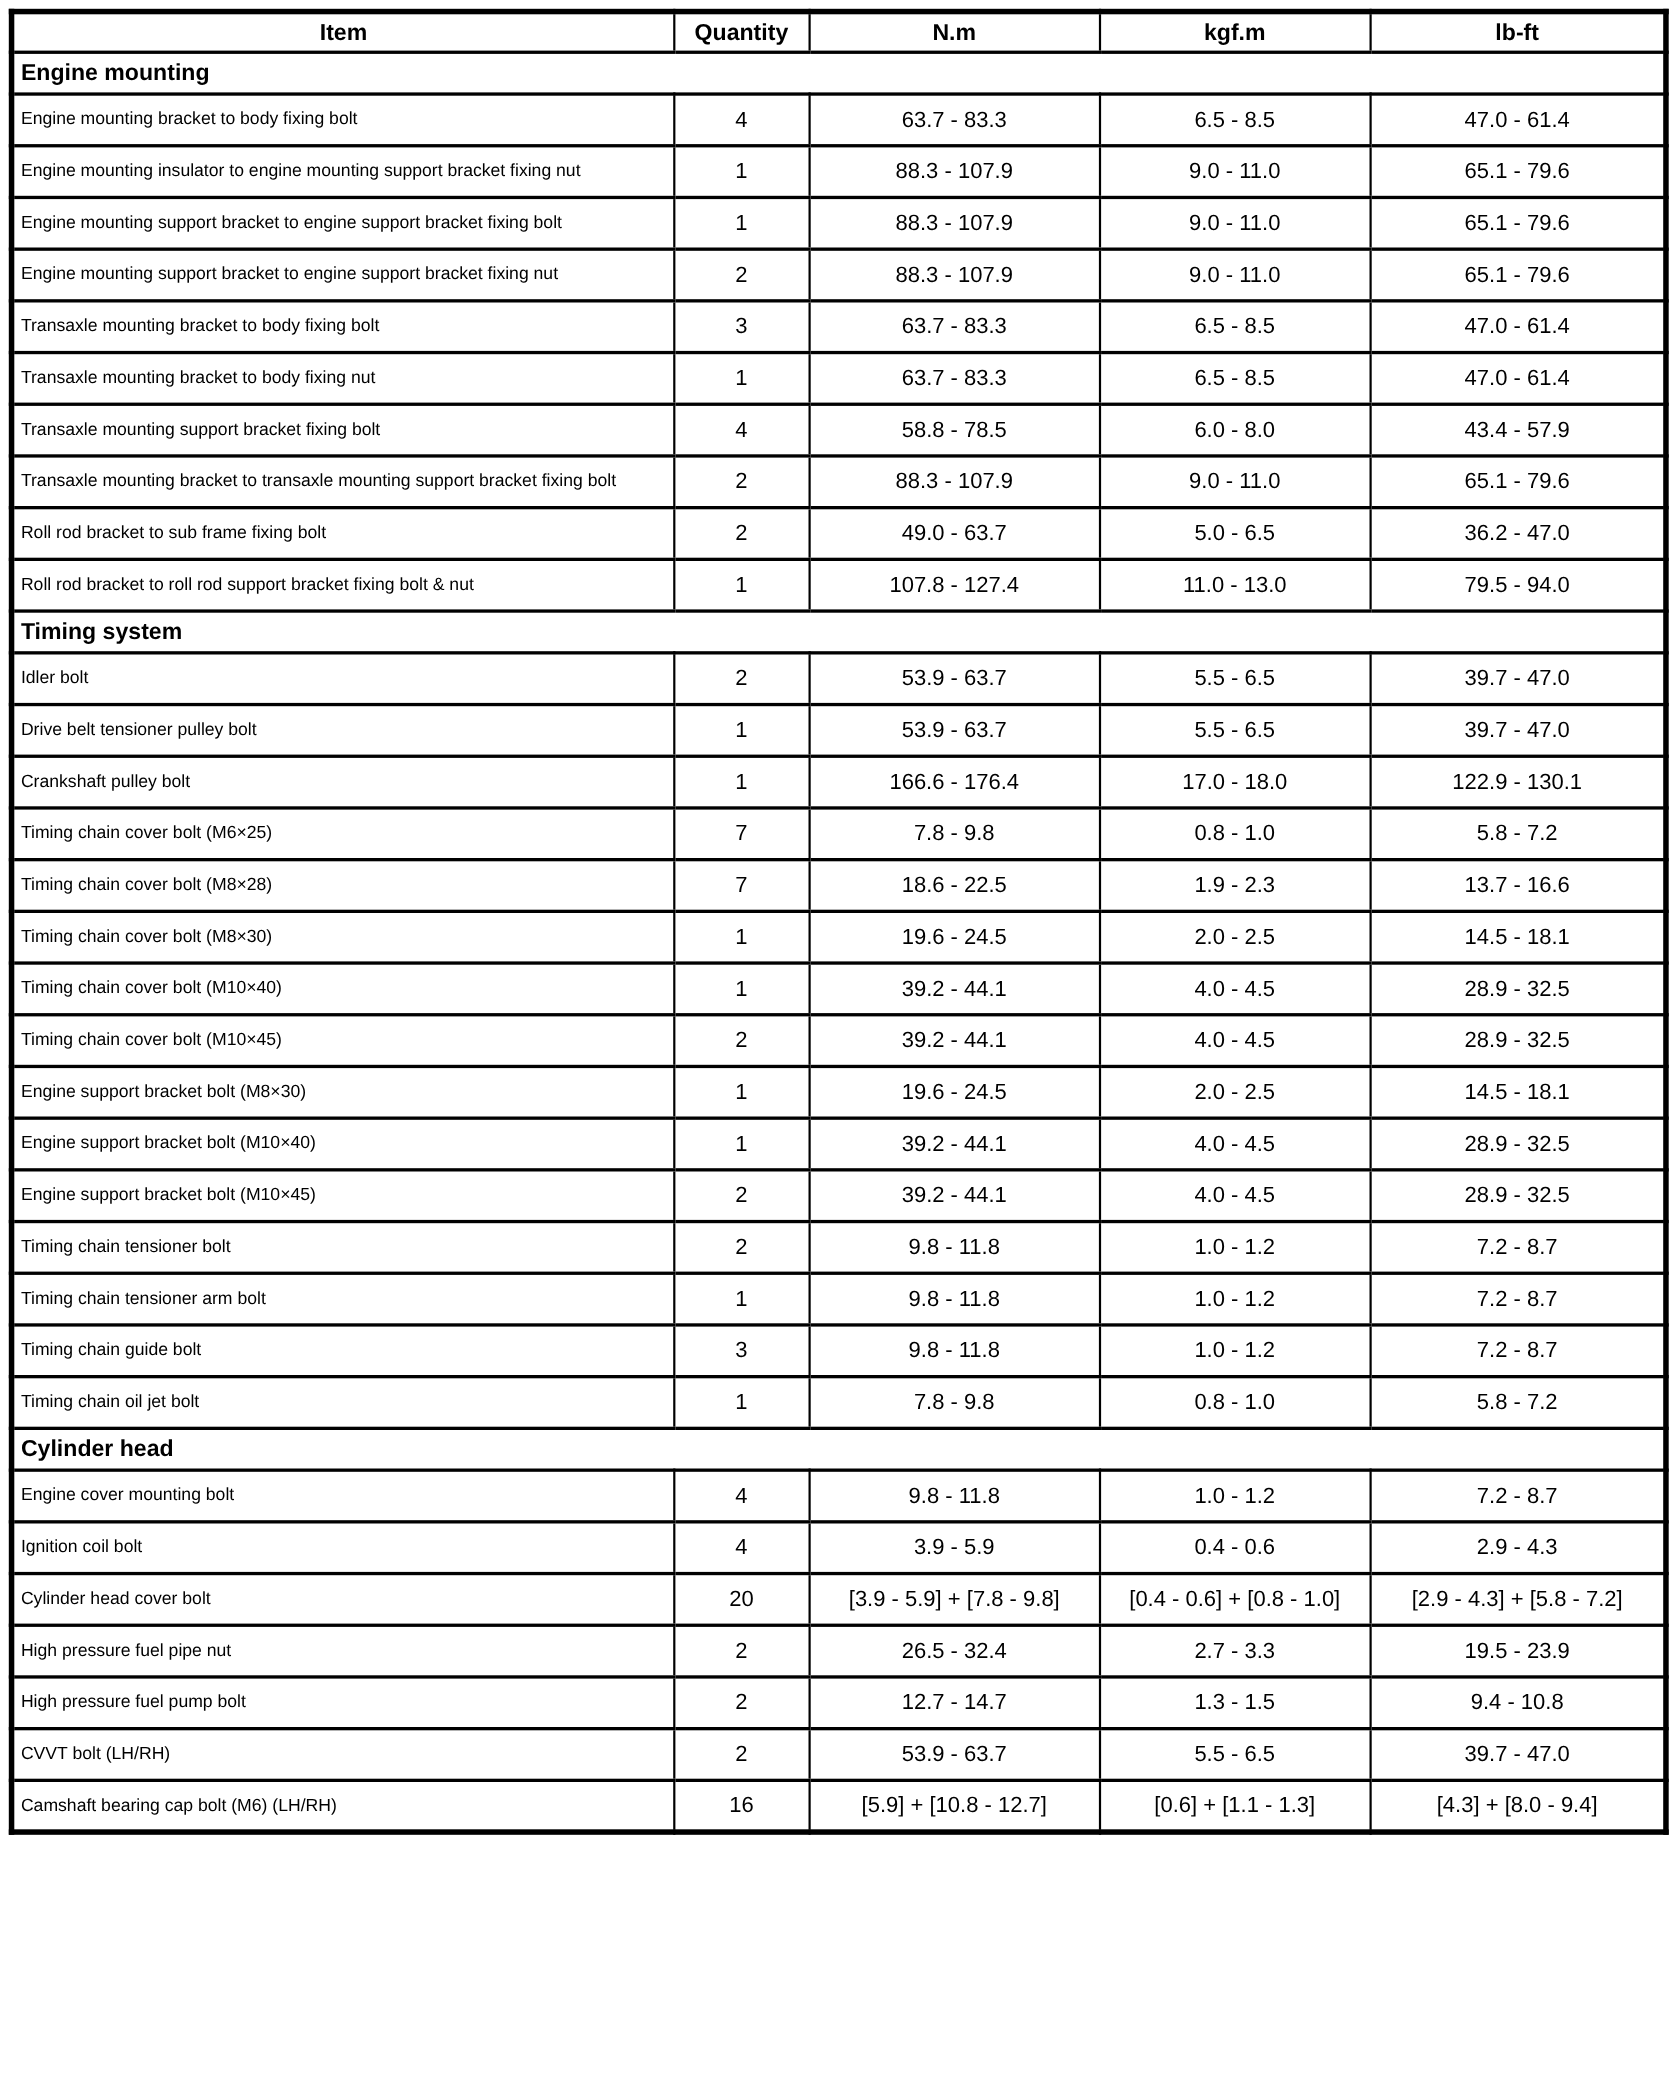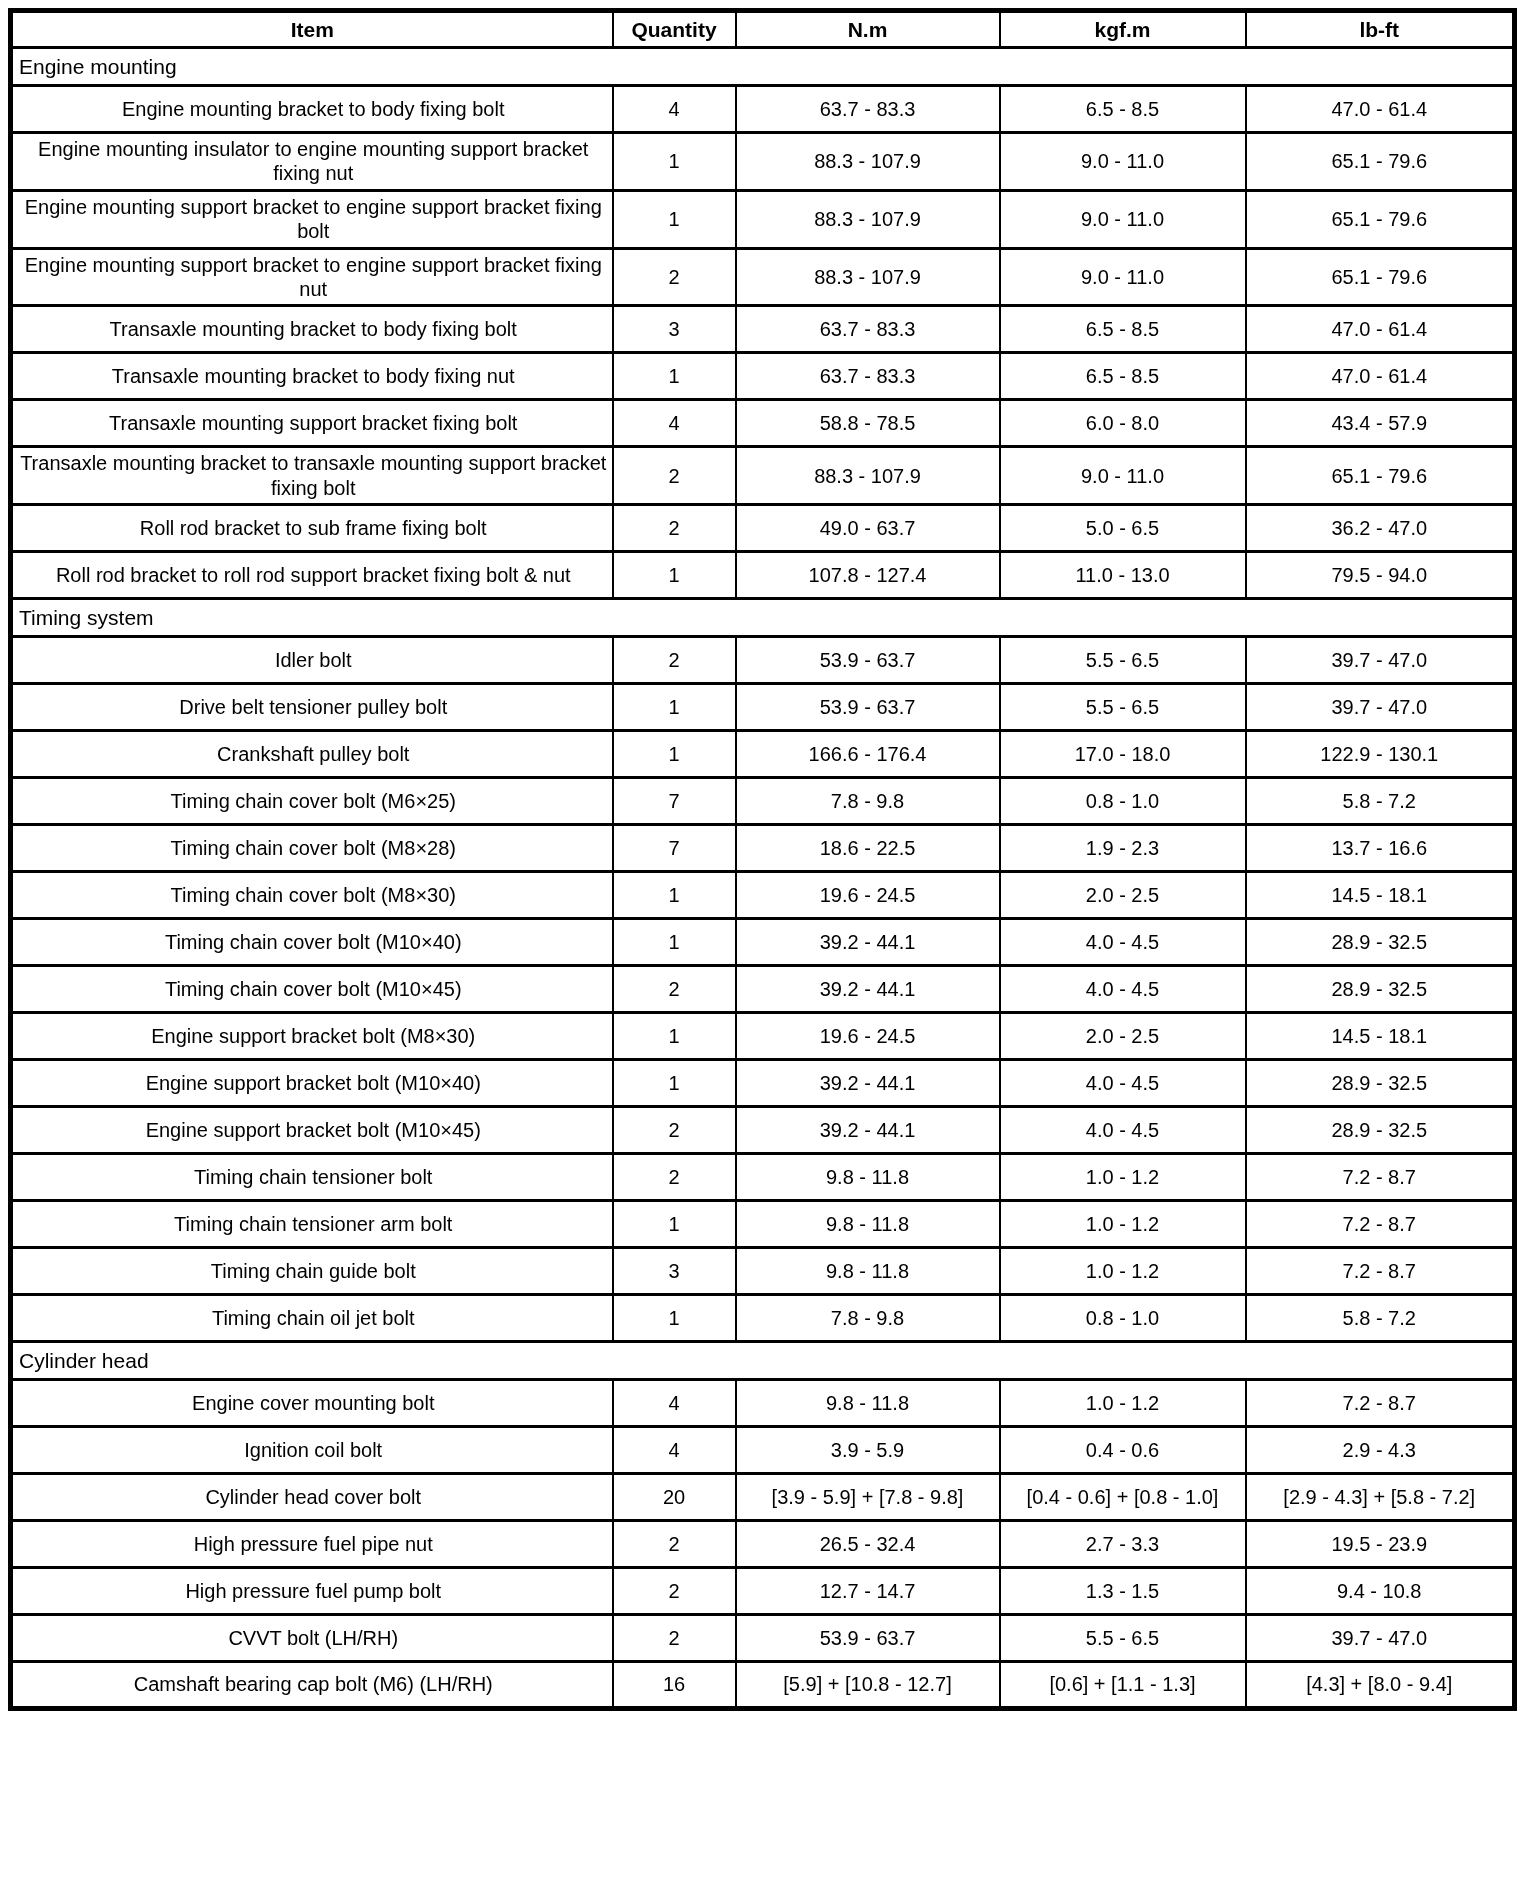--- a/index.html
+++ b/index.html
@@ -25,28 +25,28 @@
   }
   tr.header-row { height:37px; }
   th.col-header {
     font-size:21px;
     font-weight:bold;
     padding:2px;
   }
   tr.section-row { height:38px; }
   td.section-cell {
     font-size:21px;
-    font-weight:normal;
+    font-weight:bold;
     text-align:left;
     padding:2px 4px 2px 6px;
   }
   tr.data-row { height:47px; }
   td.item-cell {
-    font-size:20px;
-    text-align:center;
+    font-size:16px;
+    text-align:left;
     padding:3px 4px 3px 6px;
     line-height:1.22;
   }
   td.value-cell {
     font-size:20px;
     text-align:center;
     padding:3px 3px;
     line-height:1.22;
   }
 </style>

